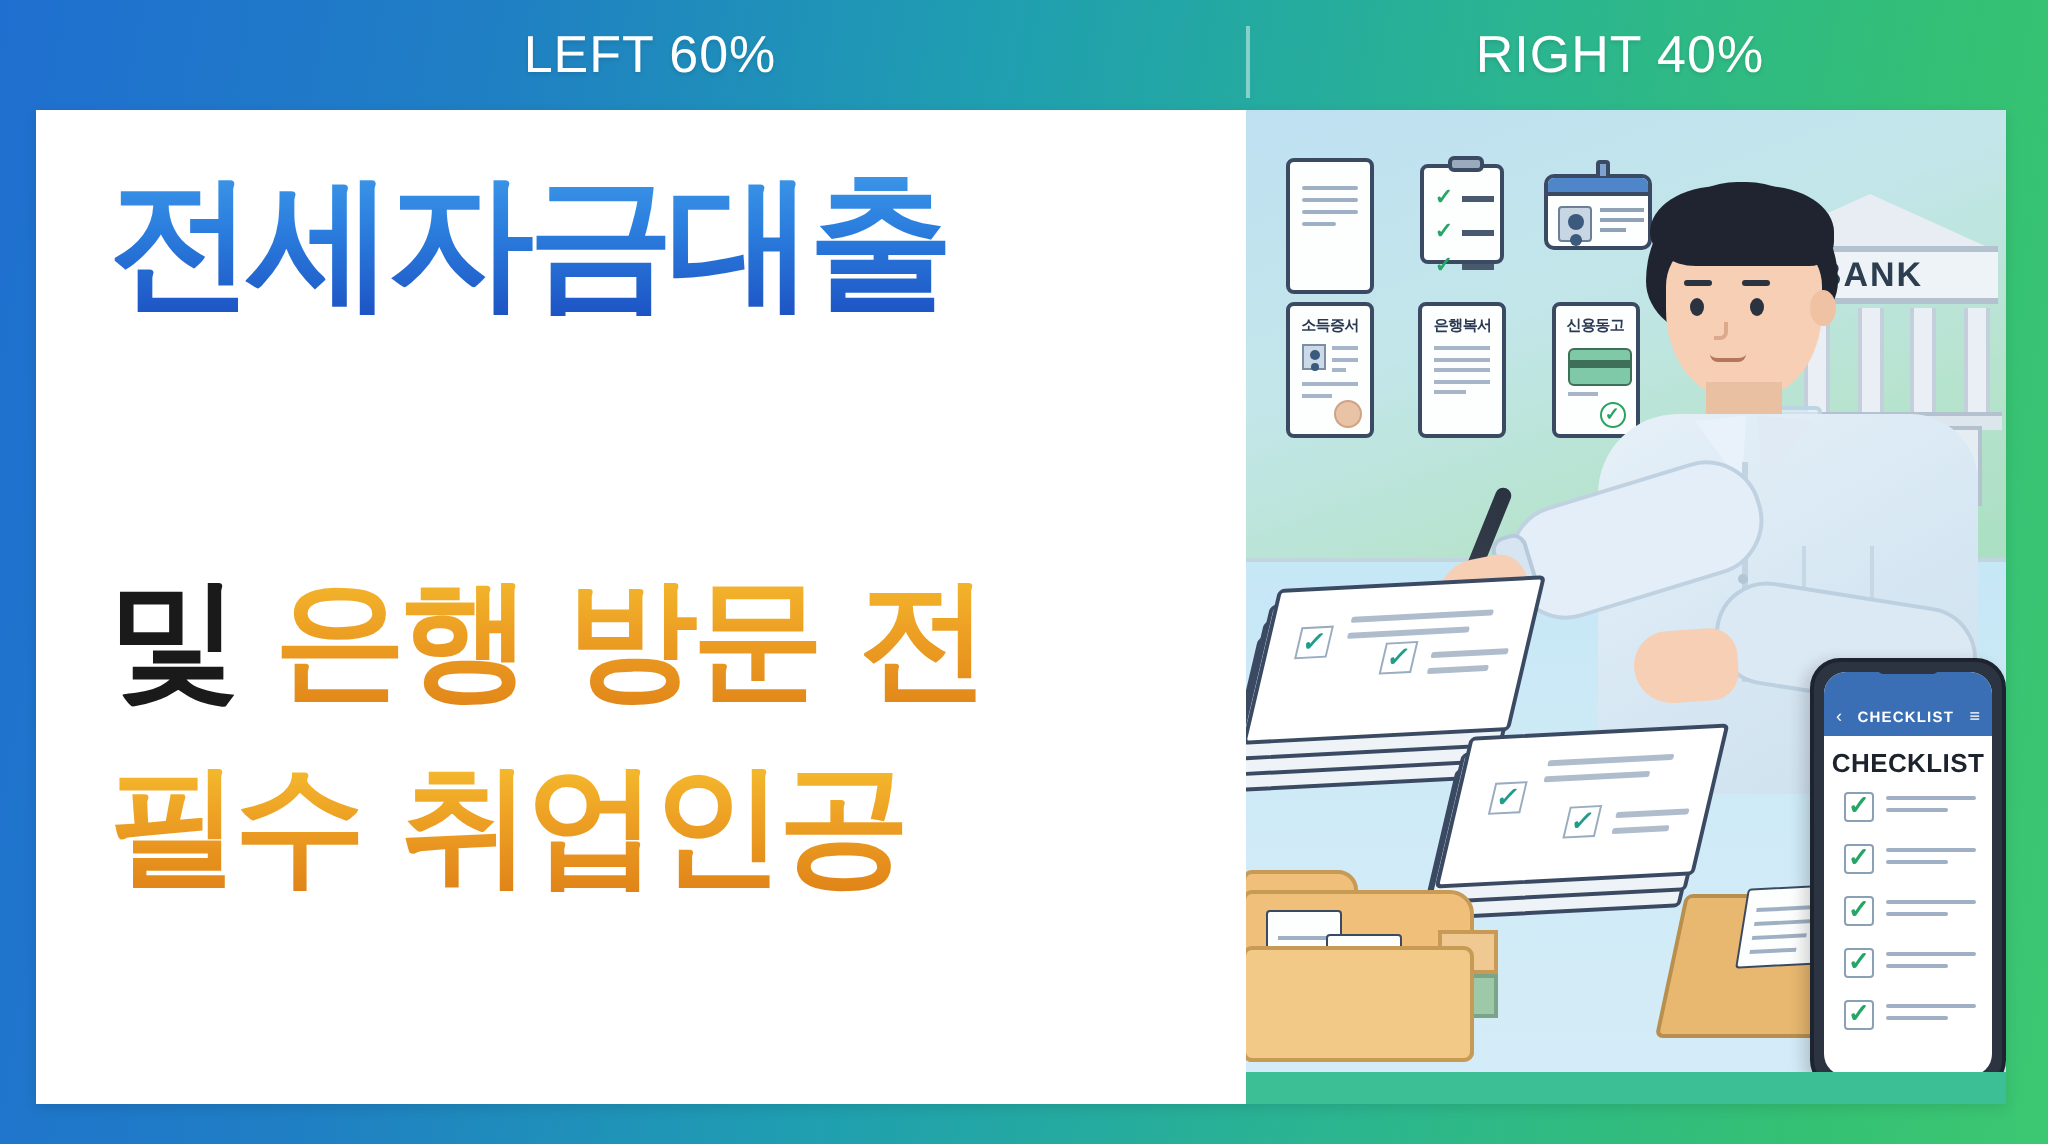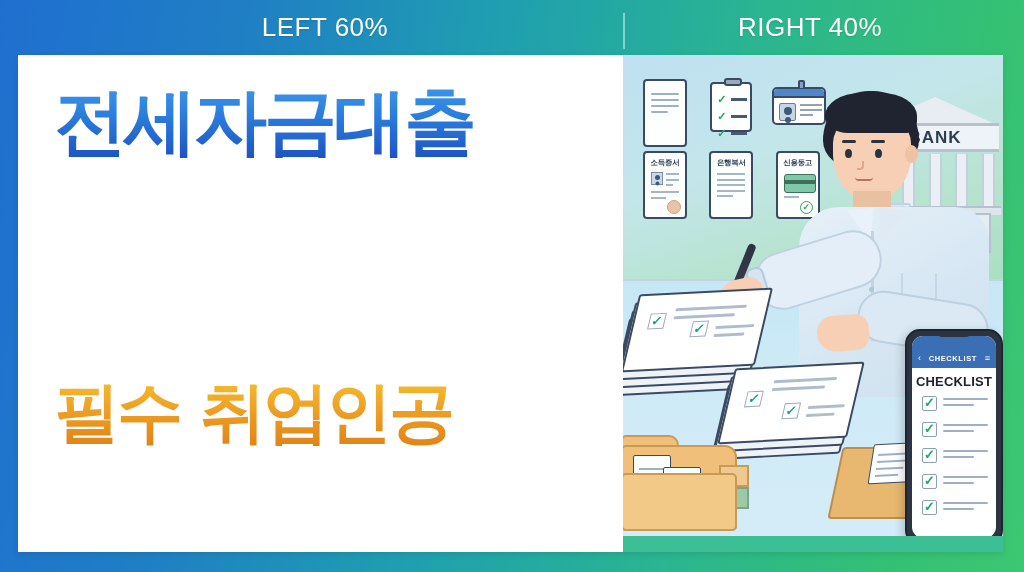--- a/index.html
+++ b/index.html
@@ -554,20 +554,24 @@
 
   <div id="label-right" class="banner-label">RIGHT 40%</div>
 
   <div id="card">
 
     <div id="left-pane">
 
       <div id="title-1" class="title-line blue-grad">전세자금대출</div>
 
 
+      <div id="title-3" class="title-line">
+        <span class="black-word">및</span>
+        <span class="orange-grad">은행 방문 전</span>
+      </div>
 
       <div id="title-4" class="title-line orange-grad">필수 취업인공</div>
     </div>
 
     <div id="right-pane">
 
       <div id="wall"></div>
       <div id="desk-edge"></div>
       <div id="desk-surface"></div>
 

